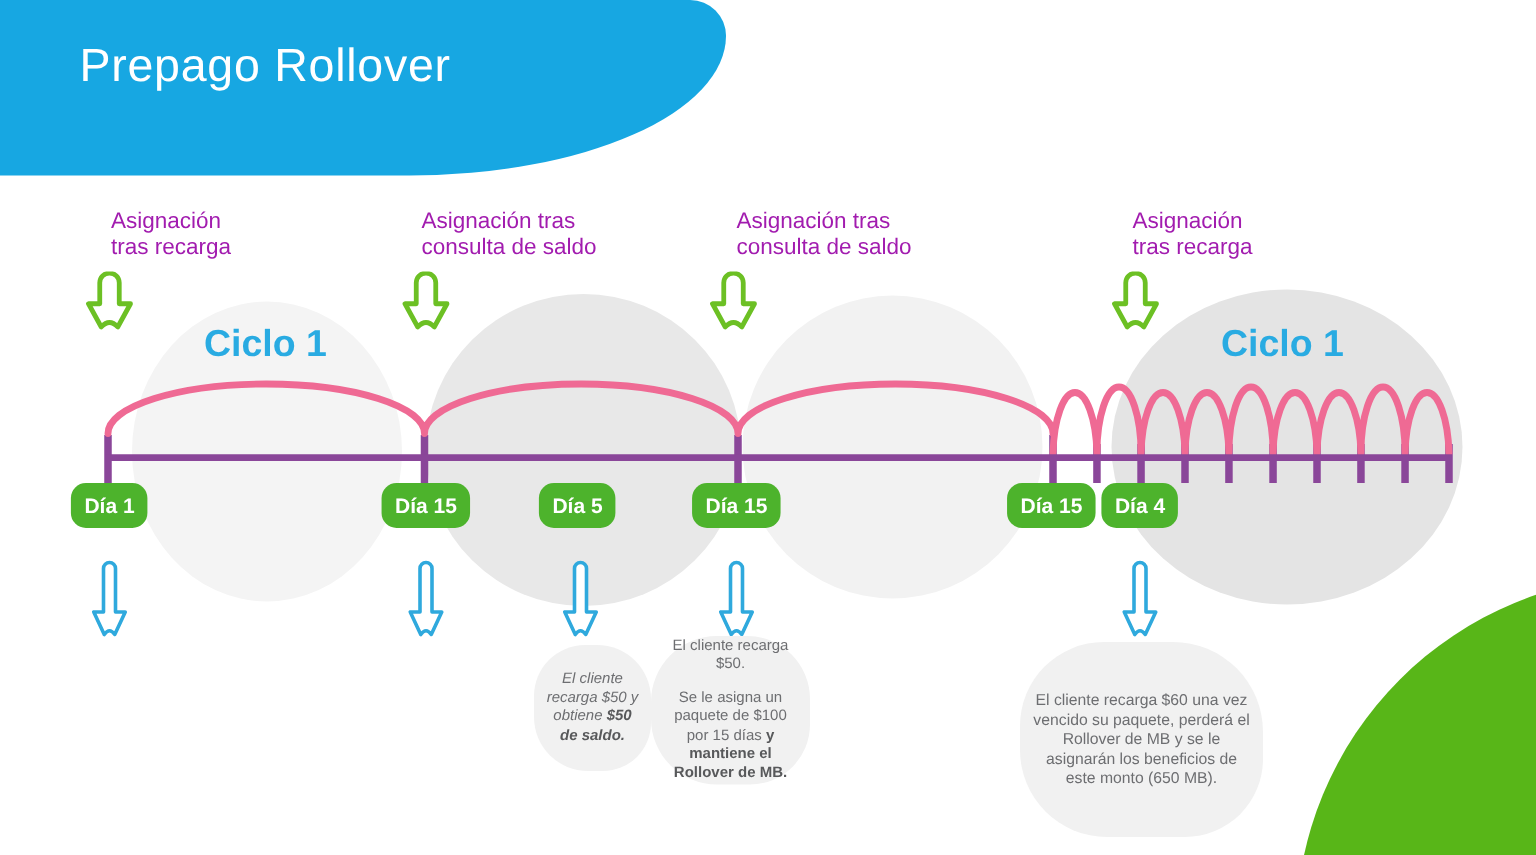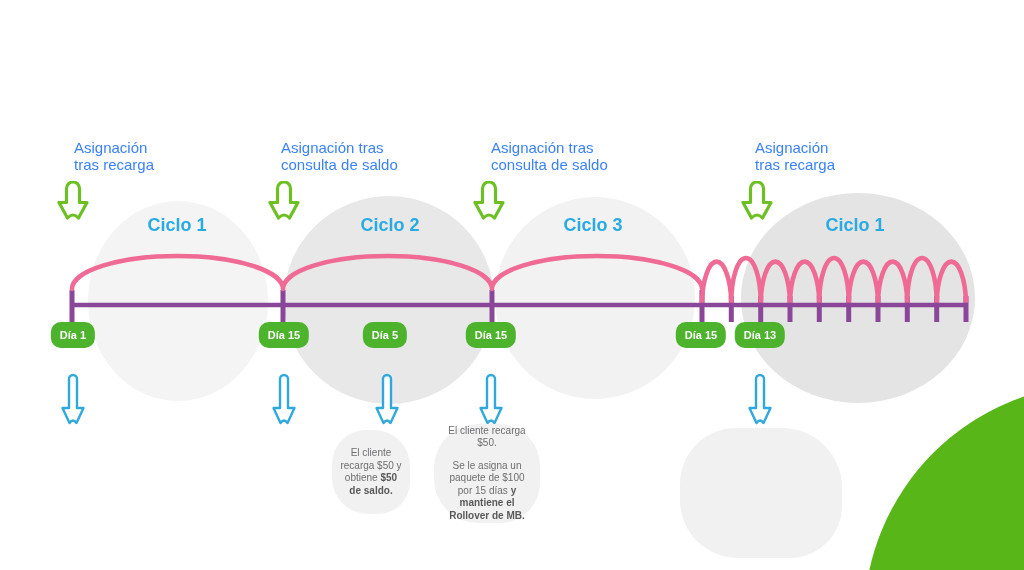--- a/index.html
+++ b/index.html
@@ -18,104 +18,105 @@
                  border-radius:50%;background:#58b618;}
 
   
   .header-blob{position:absolute;left:0;top:0;width:484px;height:117px;background:#17a7e2;
                border-radius:0 30px 265px 0 / 0 30px 117px 0;}
   .header-blob h1{margin:0;position:absolute;left:53px;top:26px;font-size:31px;
                   font-weight:normal;color:#fff;letter-spacing:.5px;}
 
   
   .cycle-label{position:absolute;top:215px;width:140px;text-align:center;
-               font-size:18px;font-weight:bold;color:#29abe2;}
+               font-size:25px;font-weight:bold;color:#29abe2;}
   .c1{left:107px}.c2{left:320px}.c3{left:523px}.c4{left:785px}
 
   
-  .annotation-label{position:absolute;top:139px;font-size:15px;line-height:17px;color:#3b82f6;}
+  .annotation-label{position:absolute;top:139px;font-size:15px;line-height:17px;color:#a21caf;}
   .a1{left:74px}.a2{left:281px}.a3{left:491px}.a4{left:755px}
 
   .green-arrow{position:absolute;top:181px;width:38px;height:44px;}
   .ga1{left:54px}.ga2{left:265px}.ga3{left:470px}.ga4{left:738px}
 
   
   svg.timeline{position:absolute;left:0;top:240px;}
 
   .day-pill{position:absolute;top:322px;transform:translateX(-50%);background:#4db32c;
-            color:#fff;font-size:11px;font-weight:bold;padding:7px 9px;border-radius:10px;
+            color:#fff;font-size:14px;font-weight:bold;padding:7px 9px;border-radius:10px;
             white-space:nowrap;}
   .d1{left:73px}.d2{left:284px}.d3{left:385px}.d4{left:491px}.d5{left:701px}.d6{left:760px}
 
   
   .blue-arrow{position:absolute;top:373px;width:26px;height:56px;}
   .ba1{left:60px}.ba2{left:271px}.ba3{left:374px}.ba4{left:478px}.ba5{left:747px}
 
   
   .bubble{position:absolute;background:#f1f1f1;color:#6d6e71;font-size:10px;line-height:12.5px;
           text-align:center;display:flex;flex-direction:column;justify-content:center;
           box-sizing:border-box;padding:6px 8px;}
   .bubble p{margin:0;}
   .bubble p + p{margin-top:10px;}
   .bubble strong{color:#58595b;}
   .b1{left:28px;top:430px;width:100px;height:84px;border-radius:36px 40px 34px 40px;}
   .b2{left:230px;top:428px;width:103px;height:92px;border-radius:40px 42px 38px 42px;}
-  .b3{left:332px;top:430px;width:78px;height:84px;border-radius:34px 36px 32px 36px;}
+  .b3{left:356px;top:430px;width:78px;height:84px;border-radius:34px 36px 32px 36px;font-style:italic;}
   .b4{left:434px;top:424px;width:106px;height:99px;border-radius:44px 42px 40px 44px;}
   .b5{left:680px;top:428px;width:162px;height:130px;border-radius:56px 60px 52px 58px;
       font-size:10.5px;line-height:13px;}
 </style>
 </head>
 <body>
 
 <div class="stage">
 
   <div class="ellipse e1"></div>
   <div class="ellipse e2"></div>
   <div class="ellipse e3"></div>
   <div class="ellipse e4"></div>
   <div class="corner-circle"></div>
 
+  <div class="header-blob">
+    <h1>Prepago Rollover</h1>
+  </div>
 
   <div class="annotation-label a1"><span>Asignación</span><br><span>tras recarga</span></div>
   <div class="annotation-label a2"><span>Asignación tras</span><br><span>consulta de saldo</span></div>
   <div class="annotation-label a3"><span>Asignación tras</span><br><span>consulta de saldo</span></div>
   <div class="annotation-label a4"><span>Asignación</span><br><span>tras recarga</span></div>
 
   <svg class="green-arrow ga1" viewBox="0 0 38 44">
       <path d="M12.5 7.5A6.5 6.5 0 0 1 25.5 7.5L25.5 21.5L33 21.5L24.5 37Q19 31 13.5 37L5 21.5L12.5 21.5Z" fill="#fff" stroke="#6cc024" stroke-width="3.2" stroke-linejoin="round" stroke-linecap="round"></path>
     </svg>
   <svg class="green-arrow ga2" viewBox="0 0 38 44">
       <path d="M12.5 7.5A6.5 6.5 0 0 1 25.5 7.5L25.5 21.5L33 21.5L24.5 37Q19 31 13.5 37L5 21.5L12.5 21.5Z" fill="#fff" stroke="#6cc024" stroke-width="3.2" stroke-linejoin="round" stroke-linecap="round"></path>
     </svg>
   <svg class="green-arrow ga3" viewBox="0 0 38 44">
       <path d="M12.5 7.5A6.5 6.5 0 0 1 25.5 7.5L25.5 21.5L33 21.5L24.5 37Q19 31 13.5 37L5 21.5L12.5 21.5Z" fill="#fff" stroke="#6cc024" stroke-width="3.2" stroke-linejoin="round" stroke-linecap="round"></path>
     </svg>
   <svg class="green-arrow ga4" viewBox="0 0 38 44">
       <path d="M12.5 7.5A6.5 6.5 0 0 1 25.5 7.5L25.5 21.5L33 21.5L24.5 37Q19 31 13.5 37L5 21.5L12.5 21.5Z" fill="#fff" stroke="#6cc024" stroke-width="3.2" stroke-linejoin="round" stroke-linecap="round"></path>
     </svg>
 
   <div class="cycle-label c1">Ciclo 1</div>
-  <div class="cycle-label c2">Ciclo 2</div>
-  <div class="cycle-label c3">Ciclo 3</div>
   <div class="cycle-label c4">Ciclo 1</div>
 
   <svg class="timeline" width="1024" height="130" viewBox="0 0 1024 130">
     <path d="M72 50V92M283 50V92M492 50V92M702 50V92M760.7 56V92M731.3 56V82M790 56V82M819.3 56V82M848.7 56V82M878 56V82M907.3 56V82M936.7 56V82M966 56V82" stroke="#8a4699" stroke-width="5" fill="none"></path>
     <path d="M72 49A105.5 33 0 0 1 283 49M283 49A104.5 33 0 0 1 492 49M492 49A105 33 0 0 1 702 49" stroke="#ef6a94" stroke-width="4.6" fill="none" stroke-linecap="round"></path>
     <path d="M702 62A14.7 44 0 0 1 731.3 62M731.3 62A14.7 44 0 0 1 760.7 62M760.7 62A14.7 44 0 0 1 790 62M790 62A14.7 44 0 0 1 819.3 62M819.3 62A14.7 44 0 0 1 848.7 62M848.7 62A14.7 44 0 0 1 878 62M878 62A14.7 44 0 0 1 907.3 62M907.3 62A14.7 44 0 0 1 936.7 62M936.7 62A14.7 44 0 0 1 966 62" stroke="#ef6a94" stroke-width="4.6" fill="none" stroke-linecap="round"></path>
     <path d="M70 65H968" stroke="#8a4699" stroke-width="4.5" fill="none"></path>
   </svg>
 
   <div class="day-pill d1">Día 1</div>
   <div class="day-pill d2">Día 15</div>
   <div class="day-pill d3">Día 5</div>
   <div class="day-pill d4">Día 15</div>
   <div class="day-pill d5">Día 15</div>
-  <div class="day-pill d6">Día 13</div>
+  <div class="day-pill d6">Día 4</div>
 
   <svg class="blue-arrow ba1" viewBox="0 0 26 56">
       <path d="M9 6A4 4 0 0 1 17 6L17 35L23.5 35L16.5 50Q13 45 9.5 50L2.5 35L9 35Z" fill="#fff" stroke="#2fa9dd" stroke-width="2.4" stroke-linejoin="round" stroke-linecap="round"></path>
     </svg>
   <svg class="blue-arrow ba2" viewBox="0 0 26 56">
       <path d="M9 6A4 4 0 0 1 17 6L17 35L23.5 35L16.5 50Q13 45 9.5 50L2.5 35L9 35Z" fill="#fff" stroke="#2fa9dd" stroke-width="2.4" stroke-linejoin="round" stroke-linecap="round"></path>
     </svg>
   <svg class="blue-arrow ba3" viewBox="0 0 26 56">
       <path d="M9 6A4 4 0 0 1 17 6L17 35L23.5 35L16.5 50Q13 45 9.5 50L2.5 35L9 35Z" fill="#fff" stroke="#2fa9dd" stroke-width="2.4" stroke-linejoin="round" stroke-linecap="round"></path>
     </svg>
@@ -127,15 +128,16 @@
     </svg>
 
   <div class="bubble b3">
     <p><span>El cliente recarga $50 y obtiene </span><strong>$50 de saldo.</strong></p>
   </div>
   <div class="bubble b4">
     <p><span>El cliente recarga $50.</span><strong></strong></p>
     <p><span>Se le asigna un paquete de $100 por 15 días </span><strong>y mantiene el Rollover de MB.</strong></p>
   </div>
   <div class="bubble b5">
+    <p><span>El cliente recarga $60 una vez vencido su paquete, perderá el Rollover de MB y se le asignarán los beneficios de este monto (650 MB).</span><strong></strong></p>
   </div>
 
 </div>
 
 </body></html>

